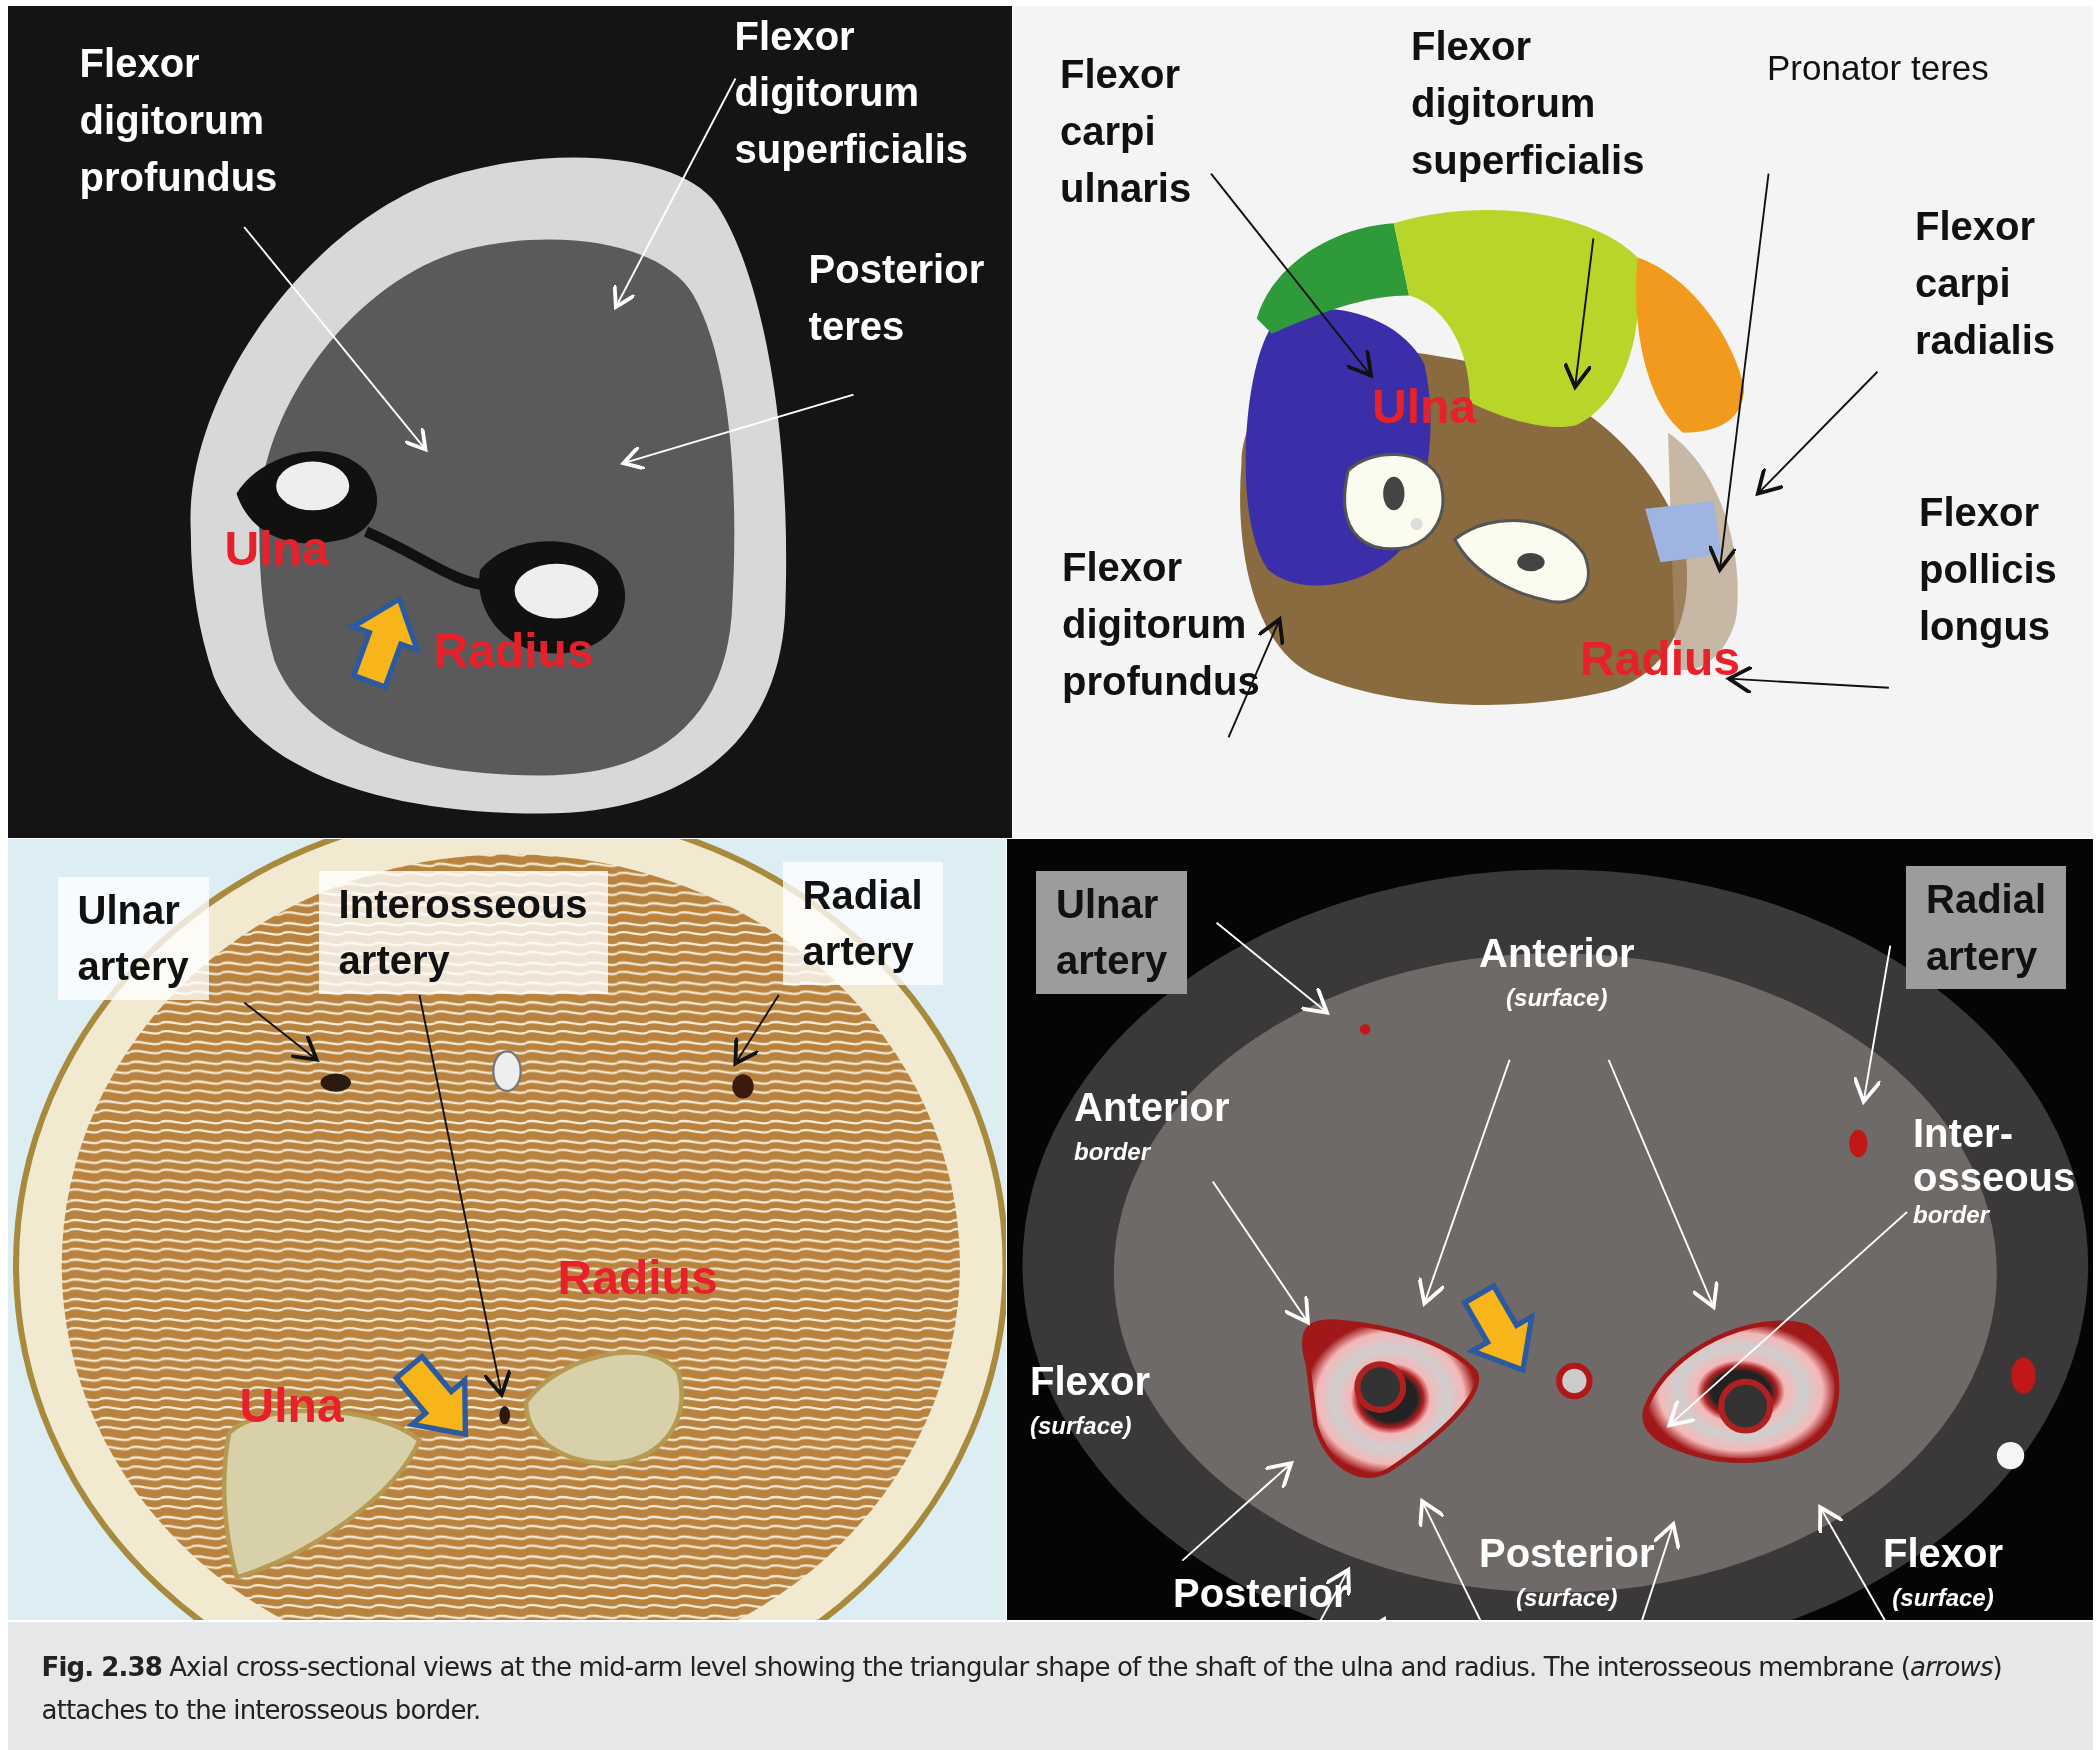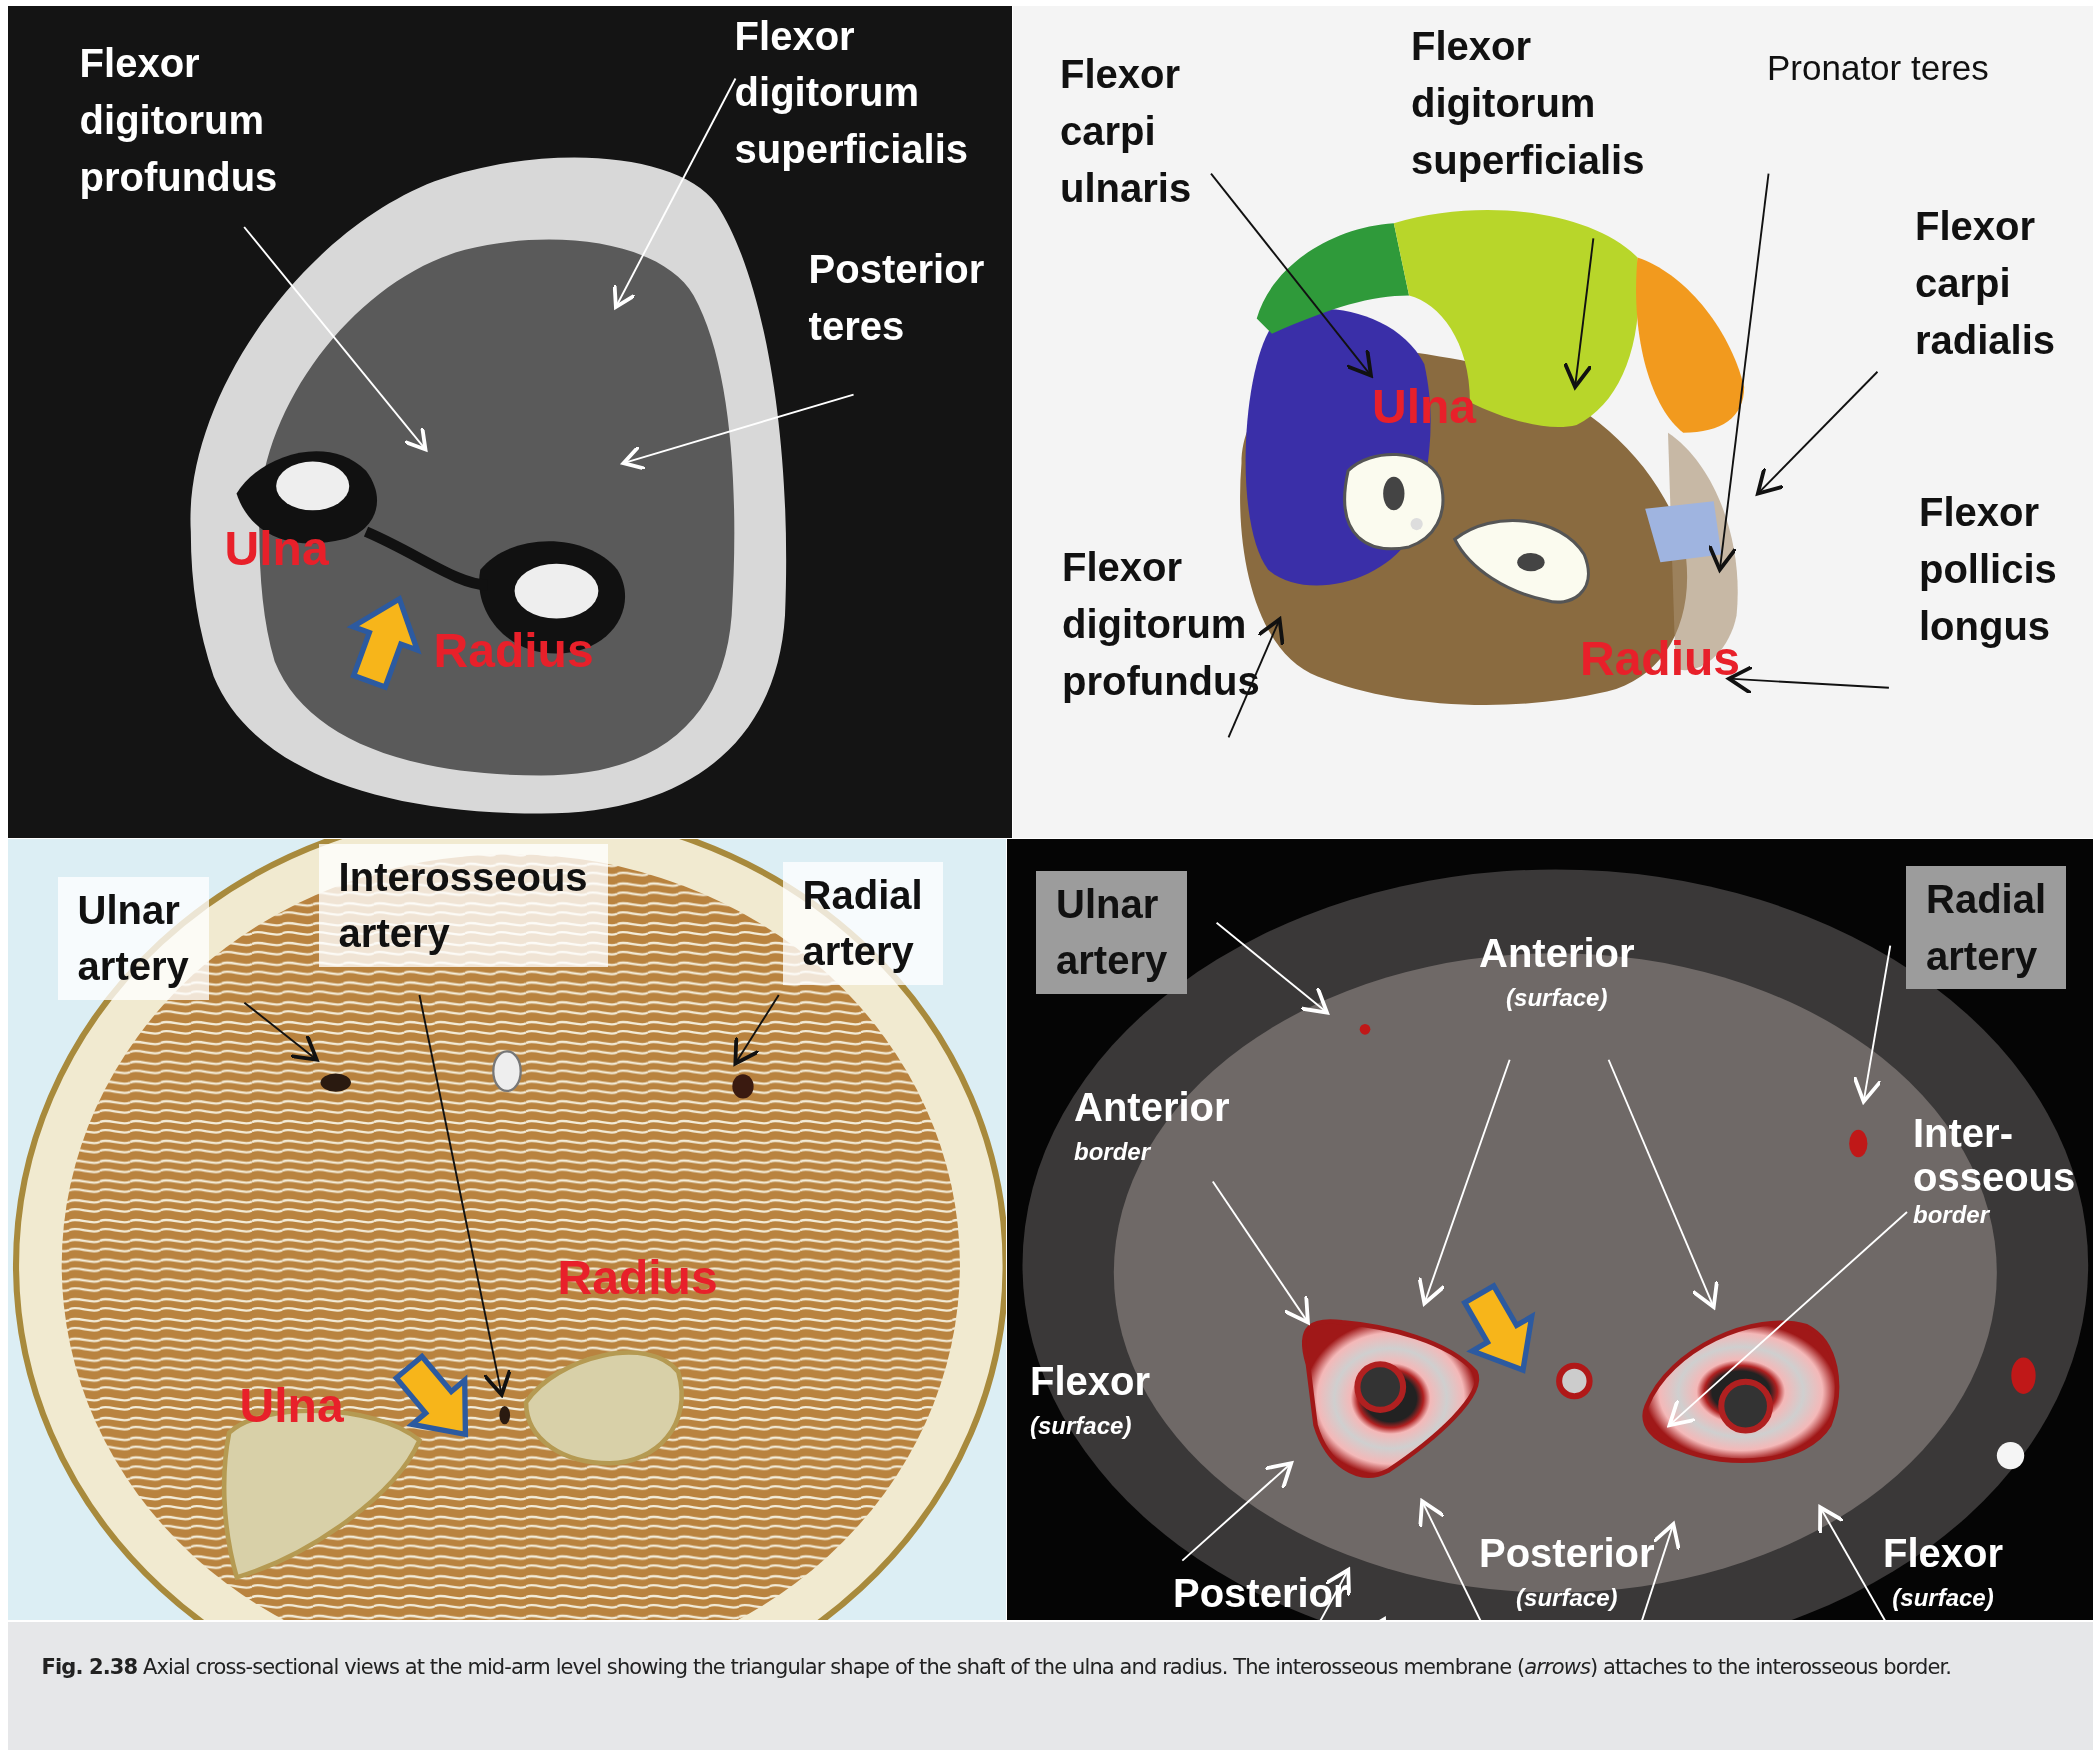--- a/index.html
+++ b/index.html
@@ -12,21 +12,21 @@
   .panel svg{position:absolute;left:0;top:0;width:100%;height:100%;}
   .lbl{position:absolute;font-family:"Liberation Sans",sans-serif;font-weight:bold;font-size:40px;line-height:1.42;white-space:pre-line;}
   .w{color:#ffffff;}
   .k{color:#111111;}
   .red{color:#e8202a;font-weight:bold;font-size:48px;position:absolute;}
   .it{font-style:italic;font-weight:bold;font-size:24px;display:block;line-height:1.3;}
   .box{position:absolute;padding:4.6px 20px;}
   .box-light{background:rgba(255,255,255,0.78);}
   .box-grey{background:#9c9c9c;}
   #caption{position:absolute;left:7.6px;top:1622px;width:2085px;height:128px;background:#e6e7e9;box-sizing:border-box;padding:24.4px 34px;}
-  #caption p{margin:0;font-family:"DejaVu Sans",sans-serif;font-size:21px;line-height:43px;color:#222;letter-spacing:-0.9px;}
+  #caption p{margin:0;font-family:"DejaVu Sans",sans-serif;font-size:26px;line-height:43px;color:#222;letter-spacing:-0.9px;}
   #caption b{font-weight:bold;}
 </style>
 </head>
 <body>
 
 <div class="panel" id="p-mri">
   <svg viewBox="0 0 1318 1092">
     <defs>
       <marker id="mw" markerWidth="12" markerHeight="12" refX="10" refY="6" orient="auto">
           <path d="M0,0 L10,6 L0,12" fill="none" stroke="#fff" stroke-width="2"></path>
@@ -140,21 +140,21 @@
     <ellipse cx="652" cy="757" rx="7" ry="12" fill="#2a1a10"></ellipse>
     <line x1="310" y1="215" x2="405" y2="290" stroke="#111" stroke-width="2.5" marker-end="url(#mk2)"></line>
     <line x1="540" y1="205" x2="648" y2="730" stroke="#111" stroke-width="2.5" marker-end="url(#mk2)"></line>
     <line x1="1012" y1="205" x2="955" y2="295" stroke="#111" stroke-width="2.5" marker-end="url(#mk2)"></line>
     <g transform="translate(565,740) rotate(-40)">
       <path d="M-22,-60 L-22,0 L-45,0 L0,55 L45,0 L22,0 L22,-60 Z" fill="#f7b51a" stroke="#2c5aa0" stroke-width="7"></path>
     </g>
   </svg>
   <div class="lbl k box box-light" style="left:50px;top:38px;">Ulnar
 artery</div>
-  <div class="lbl k box box-light" style="left:311px;top:5px;">Interosseous
+  <div class="lbl k box box-light" style="left:311px;top:32px;">Interosseous
 artery</div>
   <div class="lbl k box box-light" style="left:775px;top:23px;">Radial
 artery</div>
   <div class="red" style="left:232px;top:539px;">Ulna</div>
   <div class="red" style="left:550px;top:411px;">Radius</div>
 </div>
 
 <div class="panel" id="p-ct">
   <svg viewBox="0 0 1426 1026">
     <defs>

